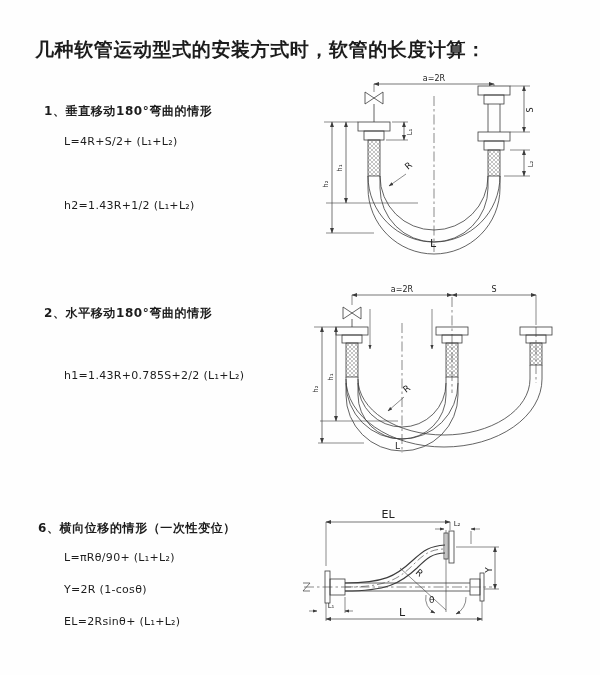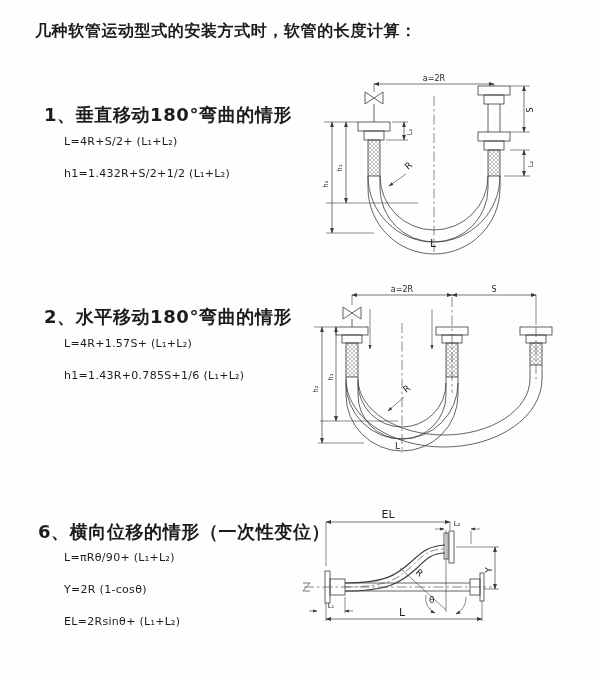--- a/index.html
+++ b/index.html
@@ -3,41 +3,41 @@
 <meta charset="utf-8">
 <style>
   html,body{margin:0;padding:0;}
   body{
     width:600px;height:675px;position:relative;background:#ffffff;
     font-family:"DejaVu Sans","Liberation Sans",sans-serif;color:#1c1c1c;
     overflow:hidden;
   }
   .page{position:absolute;left:0;top:0;width:600px;height:675px;background:#fefefe;}
   .title{
-    position:absolute;font-size:16px;font-weight:600;letter-spacing:.6px;white-space:nowrap;
+    position:absolute;font-size:19px;font-weight:600;letter-spacing:.6px;white-space:nowrap;margin-top:16px;
   }
   .heading{
-    position:absolute;font-size:18px;font-weight:600;letter-spacing:.6px;white-space:nowrap;
+    position:absolute;font-size:12px;font-weight:600;letter-spacing:.6px;white-space:nowrap;
   }
   .formula{
     position:absolute;font-size:11px;font-weight:400;letter-spacing:.3px;white-space:nowrap;
   }
   svg.diagram{position:absolute;}
   svg text{font-family:"DejaVu Sans",sans-serif;fill:#222;}
 </style>
 </head>
 <body>
 
 <div class="page">
 
   <div class="title" style="left:35px;top:21px">几种软管运动型式的安装方式时，软管的长度计算：</div>
 
   <div class="heading" style="left:44px;top:103px">1、垂直移动180°弯曲的情形</div>
   <div class="formula" style="left:64px;top:135px">L=4R+S/2+ (L₁+L₂)</div>
-  <div class="formula" style="left:64px;top:167px">h1=1.432R+S/2+1/2 (L₁+L₂)</div>
+  <div class="formula" style="left:64px;top:199px">h2=1.43R+1/2 (L₁+L₂)</div>
 
   <svg class="diagram" style="left:312px;top:70px" width="272" height="185" viewBox="0 0 272 185">
     <defs>
       <marker id="a1" viewBox="0 0 10 10" refX="9" refY="5" markerWidth="8" markerHeight="8" orient="auto-start-reverse">
         <path d="M0 1.5 L10 5 L0 8.5 z" fill="#3c3c3c"></path>
       </marker>
       <pattern id="p1" width="4" height="4" patternUnits="userSpaceOnUse">
         <path d="M0 4L4 0M0 0L4 4" stroke="#9a9a9a" stroke-width="0.6"></path>
       </pattern>
     </defs>
@@ -102,22 +102,21 @@
       <text font-size="8" text-anchor="middle" transform="translate(221,40) rotate(-90)">S</text>
       <text font-size="7" text-anchor="middle" transform="translate(221,94) rotate(-90)">L₂</text>
       <text font-size="7" text-anchor="middle" transform="translate(30,98) rotate(-90)">h₁</text>
       <text font-size="7" text-anchor="middle" transform="translate(16,114) rotate(-90)">h₂</text>
       <text font-size="9" transform="translate(96,100) rotate(-40)">R</text>
       <text font-size="11" x="118" y="177">L</text>
     </g>
   </svg>
 
   <div class="heading" style="left:44px;top:305px">2、水平移动180°弯曲的情形</div>
-  <div class="formula" style="left:64px;top:337px">L=4R+1.57S+ (L₁+L₂)</div>
-  <div class="formula" style="left:64px;top:369px">h1=1.43R+0.785S+1/6 (L₁+L₂)</div>
+  <div class="formula" style="left:64px;top:369px">h1=1.43R+0.785S+2/2 (L₁+L₂)</div>
 
   <svg class="diagram" style="left:306px;top:283px" width="284" height="172" viewBox="0 0 284 172">
     <defs>
       <marker id="a2" viewBox="0 0 10 10" refX="9" refY="5" markerWidth="8" markerHeight="8" orient="auto-start-reverse">
         <path d="M0 1.5 L10 5 L0 8.5 z" fill="#3c3c3c"></path>
       </marker>
       <pattern id="p2" width="4" height="4" patternUnits="userSpaceOnUse">
         <path d="M0 4L4 0M0 0L4 4" stroke="#9a9a9a" stroke-width="0.6"></path>
       </pattern>
     </defs>

